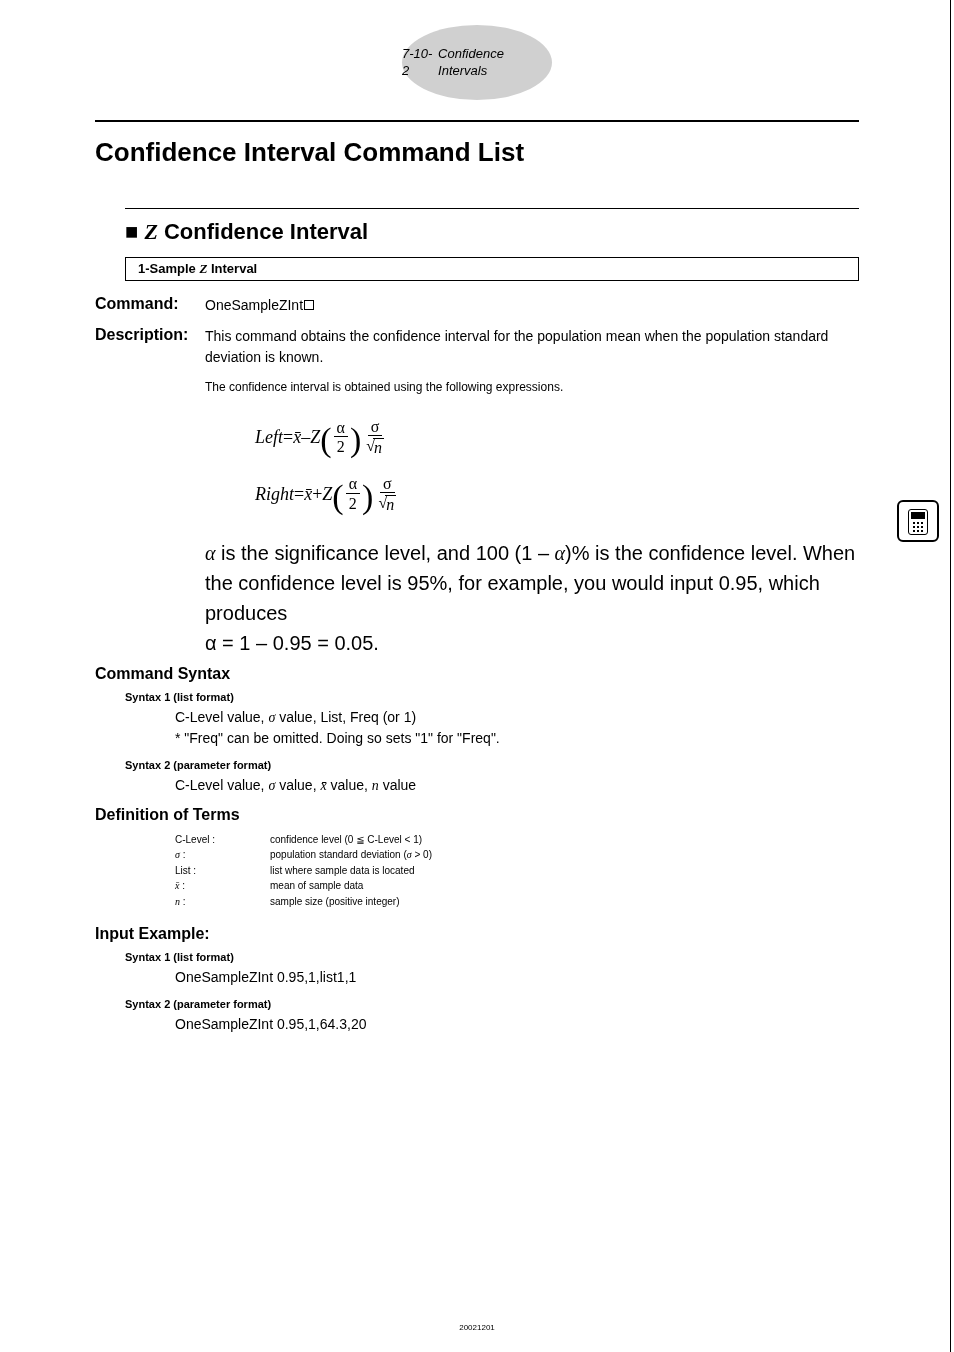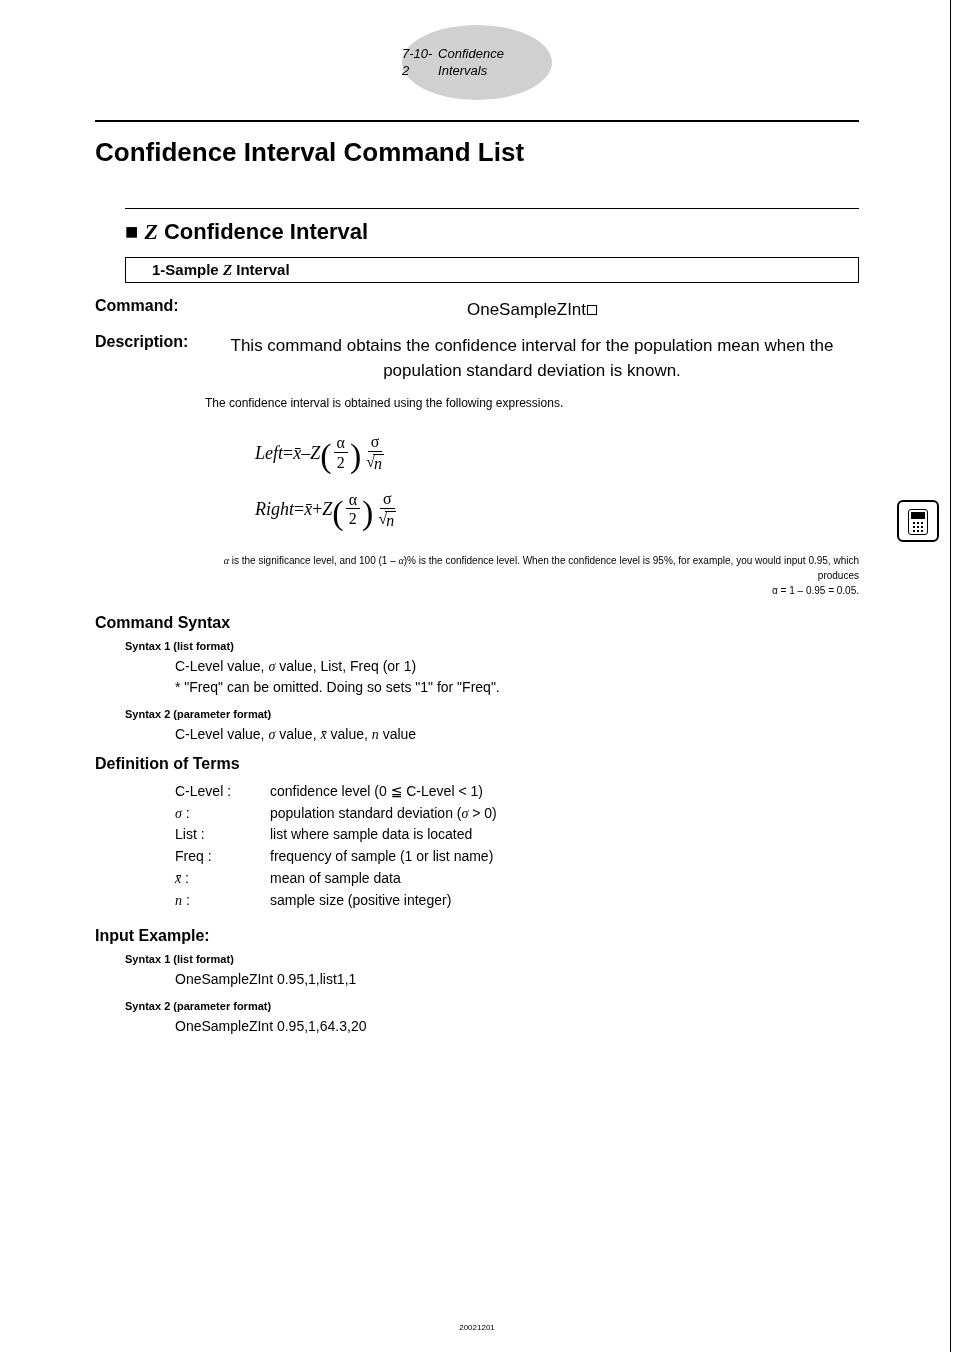--- a/index.html
+++ b/index.html
@@ -50,42 +50,41 @@
       margin-left: 30px;
     }
     .z-conf {
       font-size: 22px;
       font-weight: bold;
       margin-bottom: 12px;
       margin-left: 30px;
     }
     .method-box {
       border: 1px solid #000;
-      padding: 3px 26px;
-      font-size: 15px;
+      padding: 3px 12px;
+      font-size: 13px;
       font-weight: bold;
       margin-bottom: 14px;
       margin-left: 30px;
     }
     .row {
       display: flex;
       margin-bottom: 10px;
       margin-left: 0;
     }
     .label {
       font-weight: bold;
       width: 110px;
       flex-shrink: 0;
       font-size: 16px;
     }
     .value {
-      font-size: 17px;
+      font-size: 14px;
       flex: 1;
       line-height: 1.5;
-      text-align: center;
     }
     .desc-block {
       margin-left: 110px;
       font-size: 12px;
       margin-bottom: 12px;
       line-height: 1.5;
     }
     .formula-block {
       margin-left: 160px;
       margin-top: 18px;
@@ -120,45 +119,44 @@
     }
     .paren {
       font-size: 34px;
       font-style: normal;
       line-height: 0;
       position: relative;
       top: 3px;
     }
     .alpha-block {
       margin-left: 110px;
-      font-size: 10px;
+      font-size: 20px;
       line-height: 1.5;
-      margin-bottom: 16px;
-      text-align: right;
+      margin-bottom: 7px;
     }
     .section-head {
       font-weight: bold;
       font-size: 16px;
       margin-bottom: 8px;
     }
     .sub-head {
       font-weight: bold;
       font-size: 11px;
       margin-left: 30px;
       margin-bottom: 4px;
     }
     .sub-content {
       font-size: 14px;
       margin-left: 80px;
       margin-bottom: 10px;
       line-height: 1.5;
     }
     .terms-table {
       margin-left: 80px;
-      font-size: 14px;
+      font-size: 10px;
       line-height: 1.55;
     }
     .terms-table .trow {
       display: flex;
     }
     .terms-table .tkey {
       width: 95px;
       flex-shrink: 0;
     }
     .side-icon {
@@ -349,24 +347,20 @@
   </div>
   <div class="trow">
     <div class="tkey"><span class="ital">σ</span><span> :</span></div>
     <div><span>population standard deviation (</span><span class="ital">σ</span><span> &gt; 0)</span></div>
   </div>
   <div class="trow">
     <div class="tkey">List :</div>
     <div>list where sample data is located</div>
   </div>
   <div class="trow">
-    <div class="tkey">Freq :</div>
-    <div>frequency of sample (1 or list name)</div>
-  </div>
-  <div class="trow">
     <div class="tkey"><span class="ital">x̄</span><span> :</span></div>
     <div>mean of sample data</div>
   </div>
   <div class="trow">
     <div class="tkey"><span class="ital">n</span><span> :</span></div>
     <div>sample size (positive integer)</div>
   </div>
 </div>
 
 <div class="section-head" style="margin-top:16px;">Input Example:</div>

